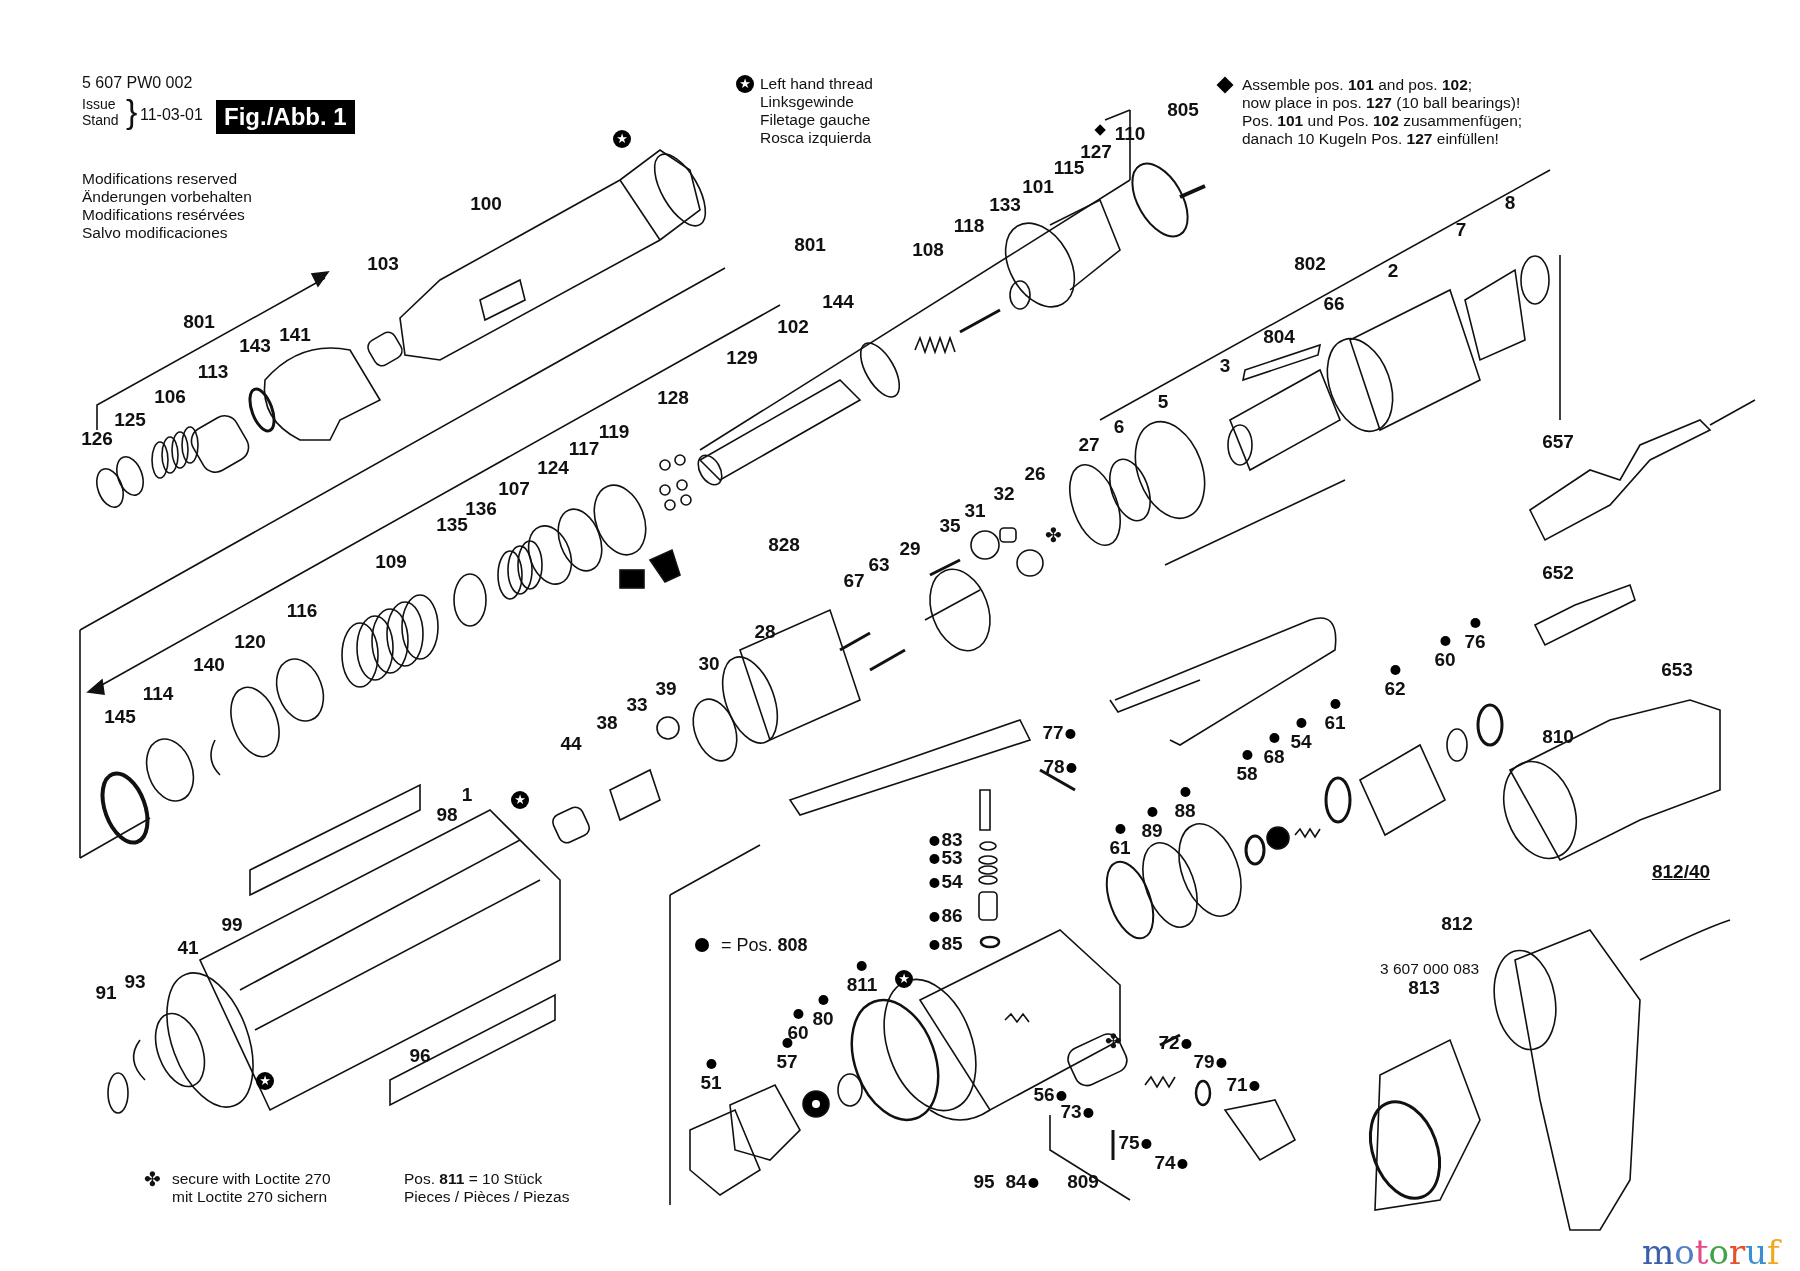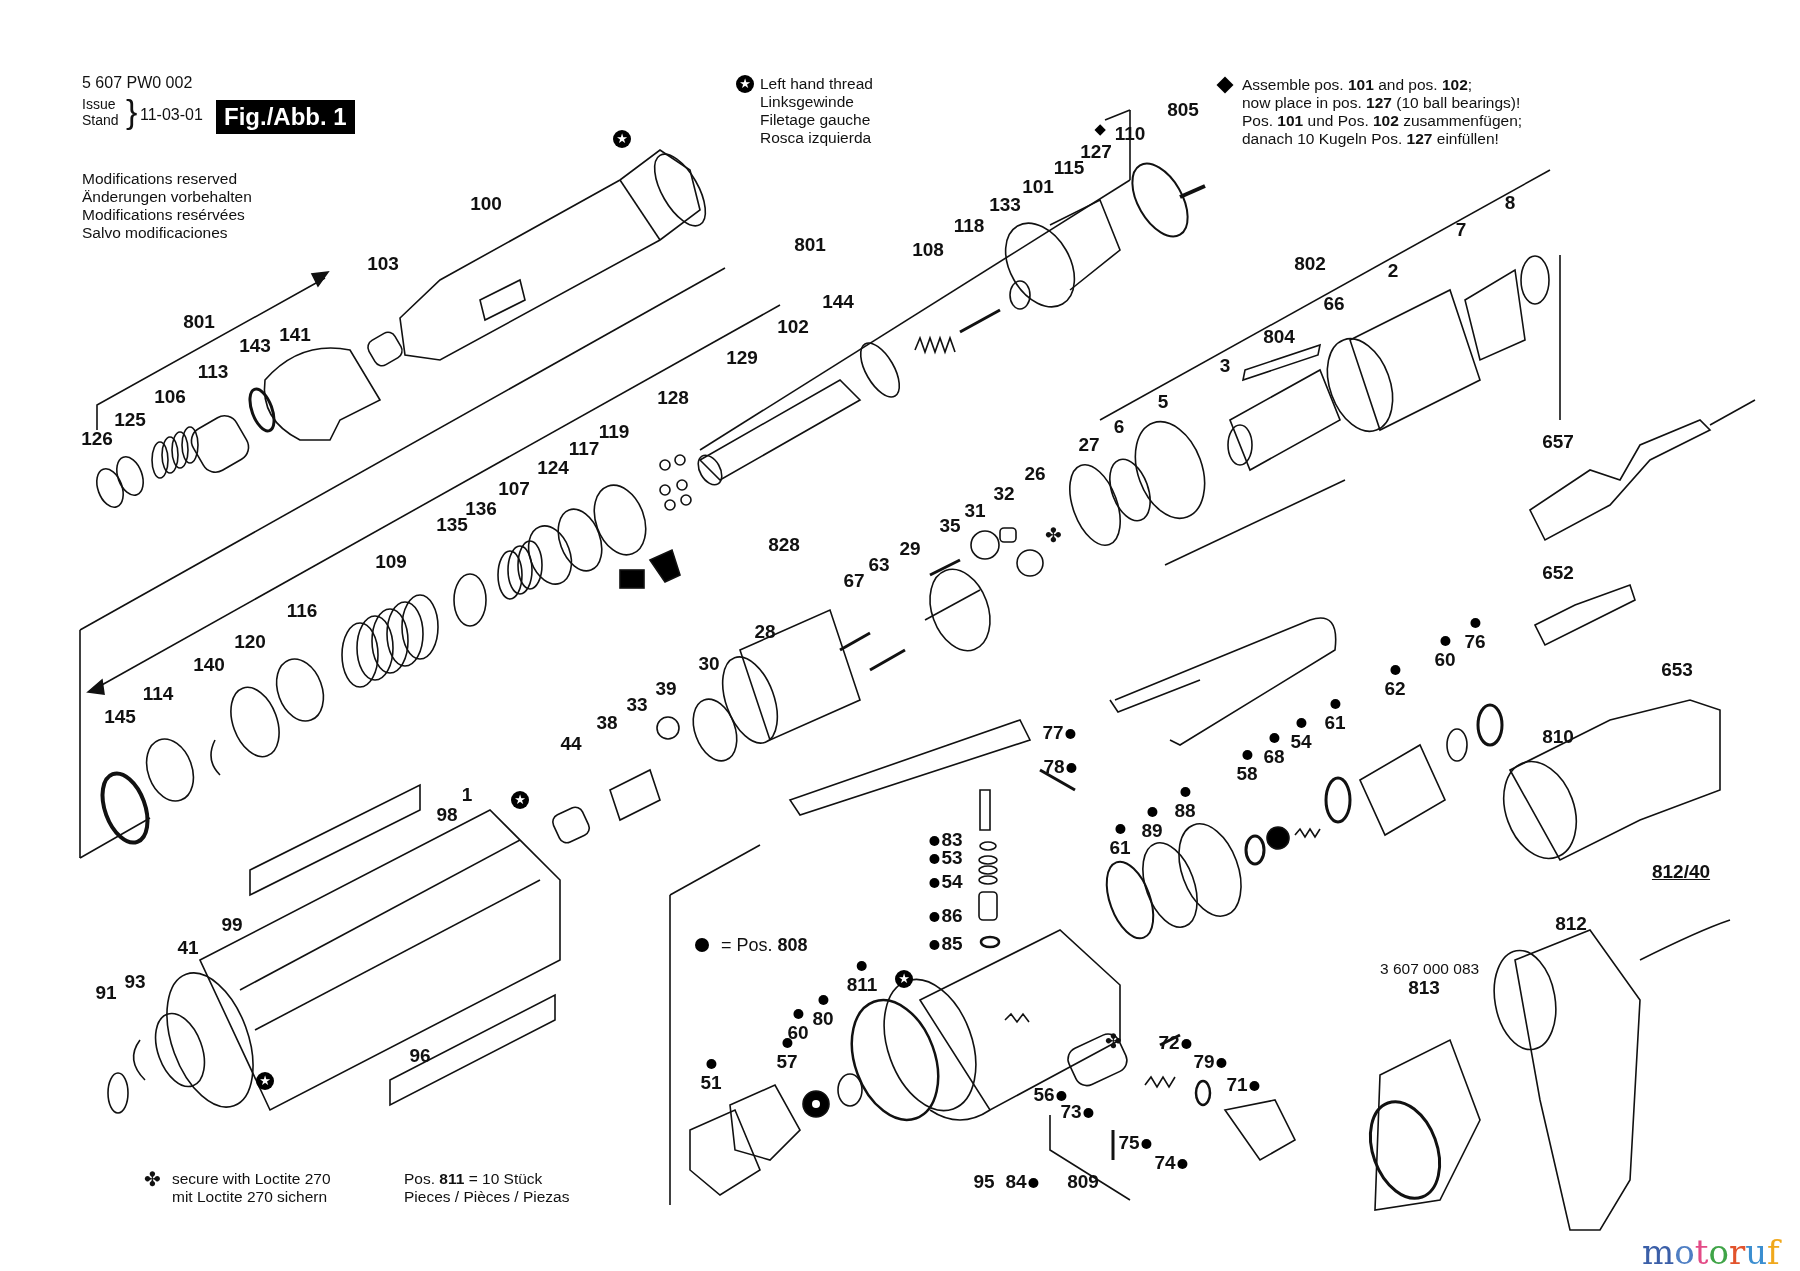--- a/index.html
+++ b/index.html
@@ -373,21 +373,21 @@
     <div class="lbl" style="left: 709px; top: 664px;"><span>30</span></div>
     <div class="lbl" style="left: 666px; top: 689px;"><span>39</span></div>
     <div class="lbl" style="left: 637px; top: 705px;"><span>33</span></div>
     <div class="lbl" style="left: 607px; top: 723px;"><span>38</span></div>
     <div class="lbl" style="left: 571px; top: 744px;"><span>44</span></div>
     <div class="lbl" style="left: 1558px; top: 442px;"><span>657</span></div>
     <div class="lbl" style="left: 1558px; top: 573px;"><span>652</span></div>
     <div class="lbl" style="left: 1677px; top: 670px;"><span>653</span></div>
     <div class="lbl" style="left: 1558px; top: 737px;"><span>810</span></div>
     <div class="lbl" style="left: 1681px; top: 872px; text-decoration: underline;"><span>812/40</span></div>
-    <div class="lbl" style="left: 1571px; top: 924px;"><span>812</span></div>
+    <div class="lbl" style="left: 1457px; top: 924px;"><span>812</span></div>
     <div class="lbl" style="left: 1424px; top: 988px;"><span>813</span></div>
     <div class="lbl" style="left: 1475px; top: 642px;"><span class="dot top"></span><span>76</span></div>
     <div class="lbl" style="left: 1445px; top: 660px;"><span class="dot top"></span><span>60</span></div>
     <div class="lbl" style="left: 1395px; top: 689px;"><span class="dot top"></span><span>62</span></div>
     <div class="lbl" style="left: 1335px; top: 723px;"><span class="dot top"></span><span>61</span></div>
     <div class="lbl" style="left: 1301px; top: 742px;"><span class="dot top"></span><span>54</span></div>
     <div class="lbl" style="left: 1274px; top: 757px;"><span class="dot top"></span><span>68</span></div>
     <div class="lbl" style="left: 1247px; top: 774px;"><span class="dot top"></span><span>58</span></div>
     <div class="lbl" style="left: 1185px; top: 811px;"><span class="dot top"></span><span>88</span></div>
     <div class="lbl" style="left: 1152px; top: 831px;"><span class="dot top"></span><span>89</span></div>

